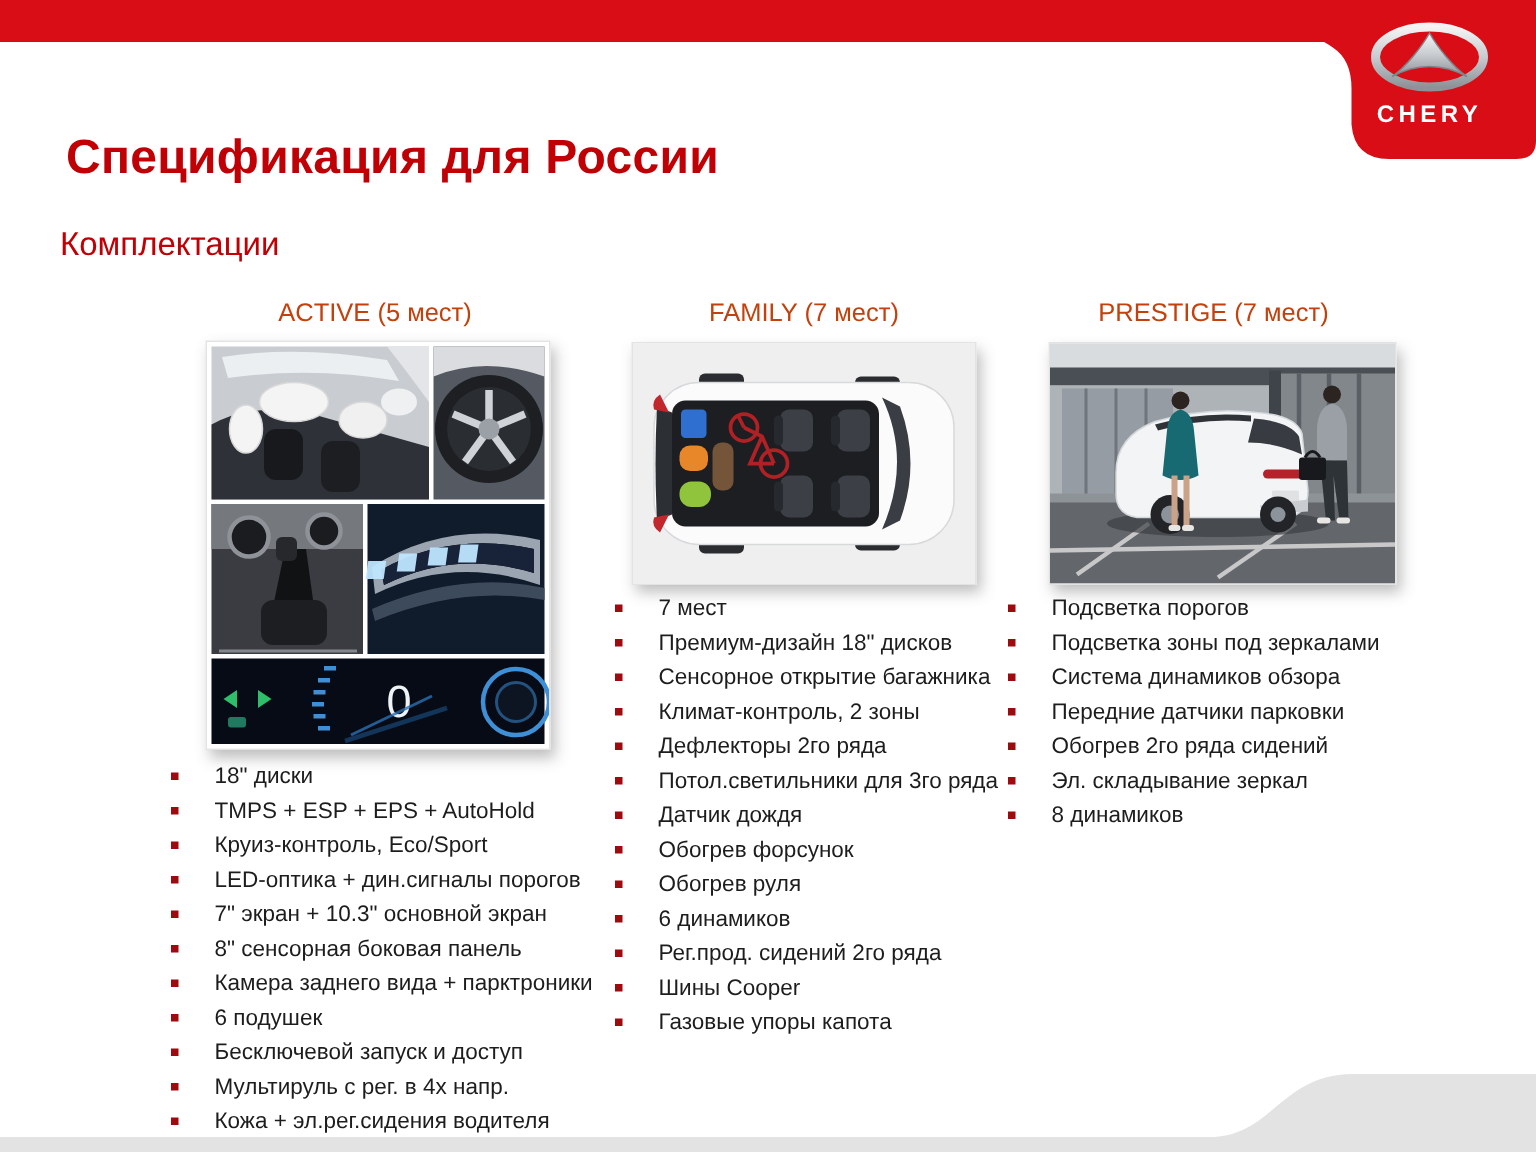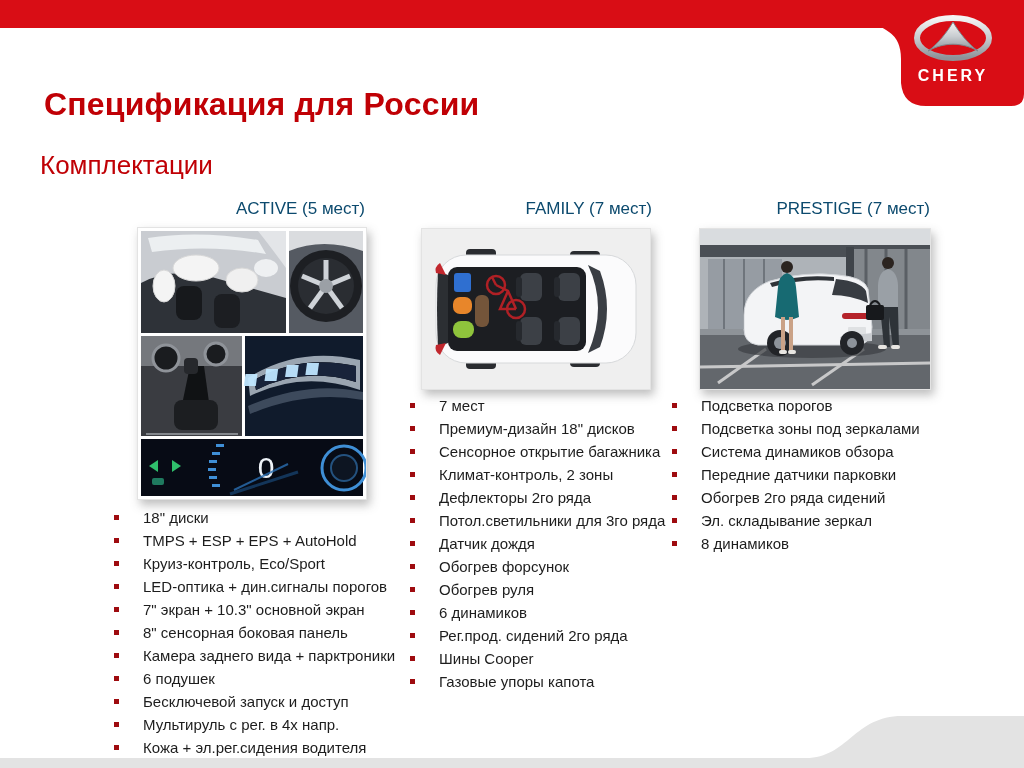--- a/index.html
+++ b/index.html
@@ -4,22 +4,22 @@
 <style>
   * { margin:0; padding:0; box-sizing:border-box; }
   html,body { width:1024px; height:768px; }
   body {
     position:relative; background:#ffffff; overflow:hidden;
     font-family:"Liberation Sans", sans-serif;
   }
   .topbar { position:absolute; top:0; left:0; width:1024px; height:28px; background:#d90d15; }
   .logo-corner { position:absolute; top:0; right:0; width:146px; height:106px; }
   .slide-title { position:absolute; left:44px; top:86px; font-size:32px; font-weight:bold; color:#c00005; letter-spacing:0.2px;text-align:right; }
-  .slide-subtitle { position:absolute; left:40px; top:150px; font-size:26px; color:#c00005; }
-  .col-header { position:absolute; top:199px; font-size:17px; color:#0c4a6e; text-align:right; white-space:nowrap; }
+  .slide-subtitle { position:absolute; left:40px; top:150px; font-size:22px; color:#c00005; }
+  .col-header { position:absolute; top:199px; font-size:17px; color:#c2410c; text-align:center; white-space:nowrap; }
   .hdr1 { left:135px; width:230px; }
   .hdr2 { left:420px; width:232px; }
   .hdr3 { left:688px; width:242px; }
   .photo { position:absolute; background:#fff; border:1px solid #e3e3e3;
            box-shadow:3px 5px 9px rgba(70,70,70,0.35); }
   .photo svg { display:block; }
   .p1 { left:137px; top:227px; width:230px; height:273px; }
   .p2 { left:421px; top:228px; width:230px; height:162px; }
   .p3 { left:699px; top:228px; width:232px; height:162px; }
   .speclist { position:absolute; list-style:none; }

